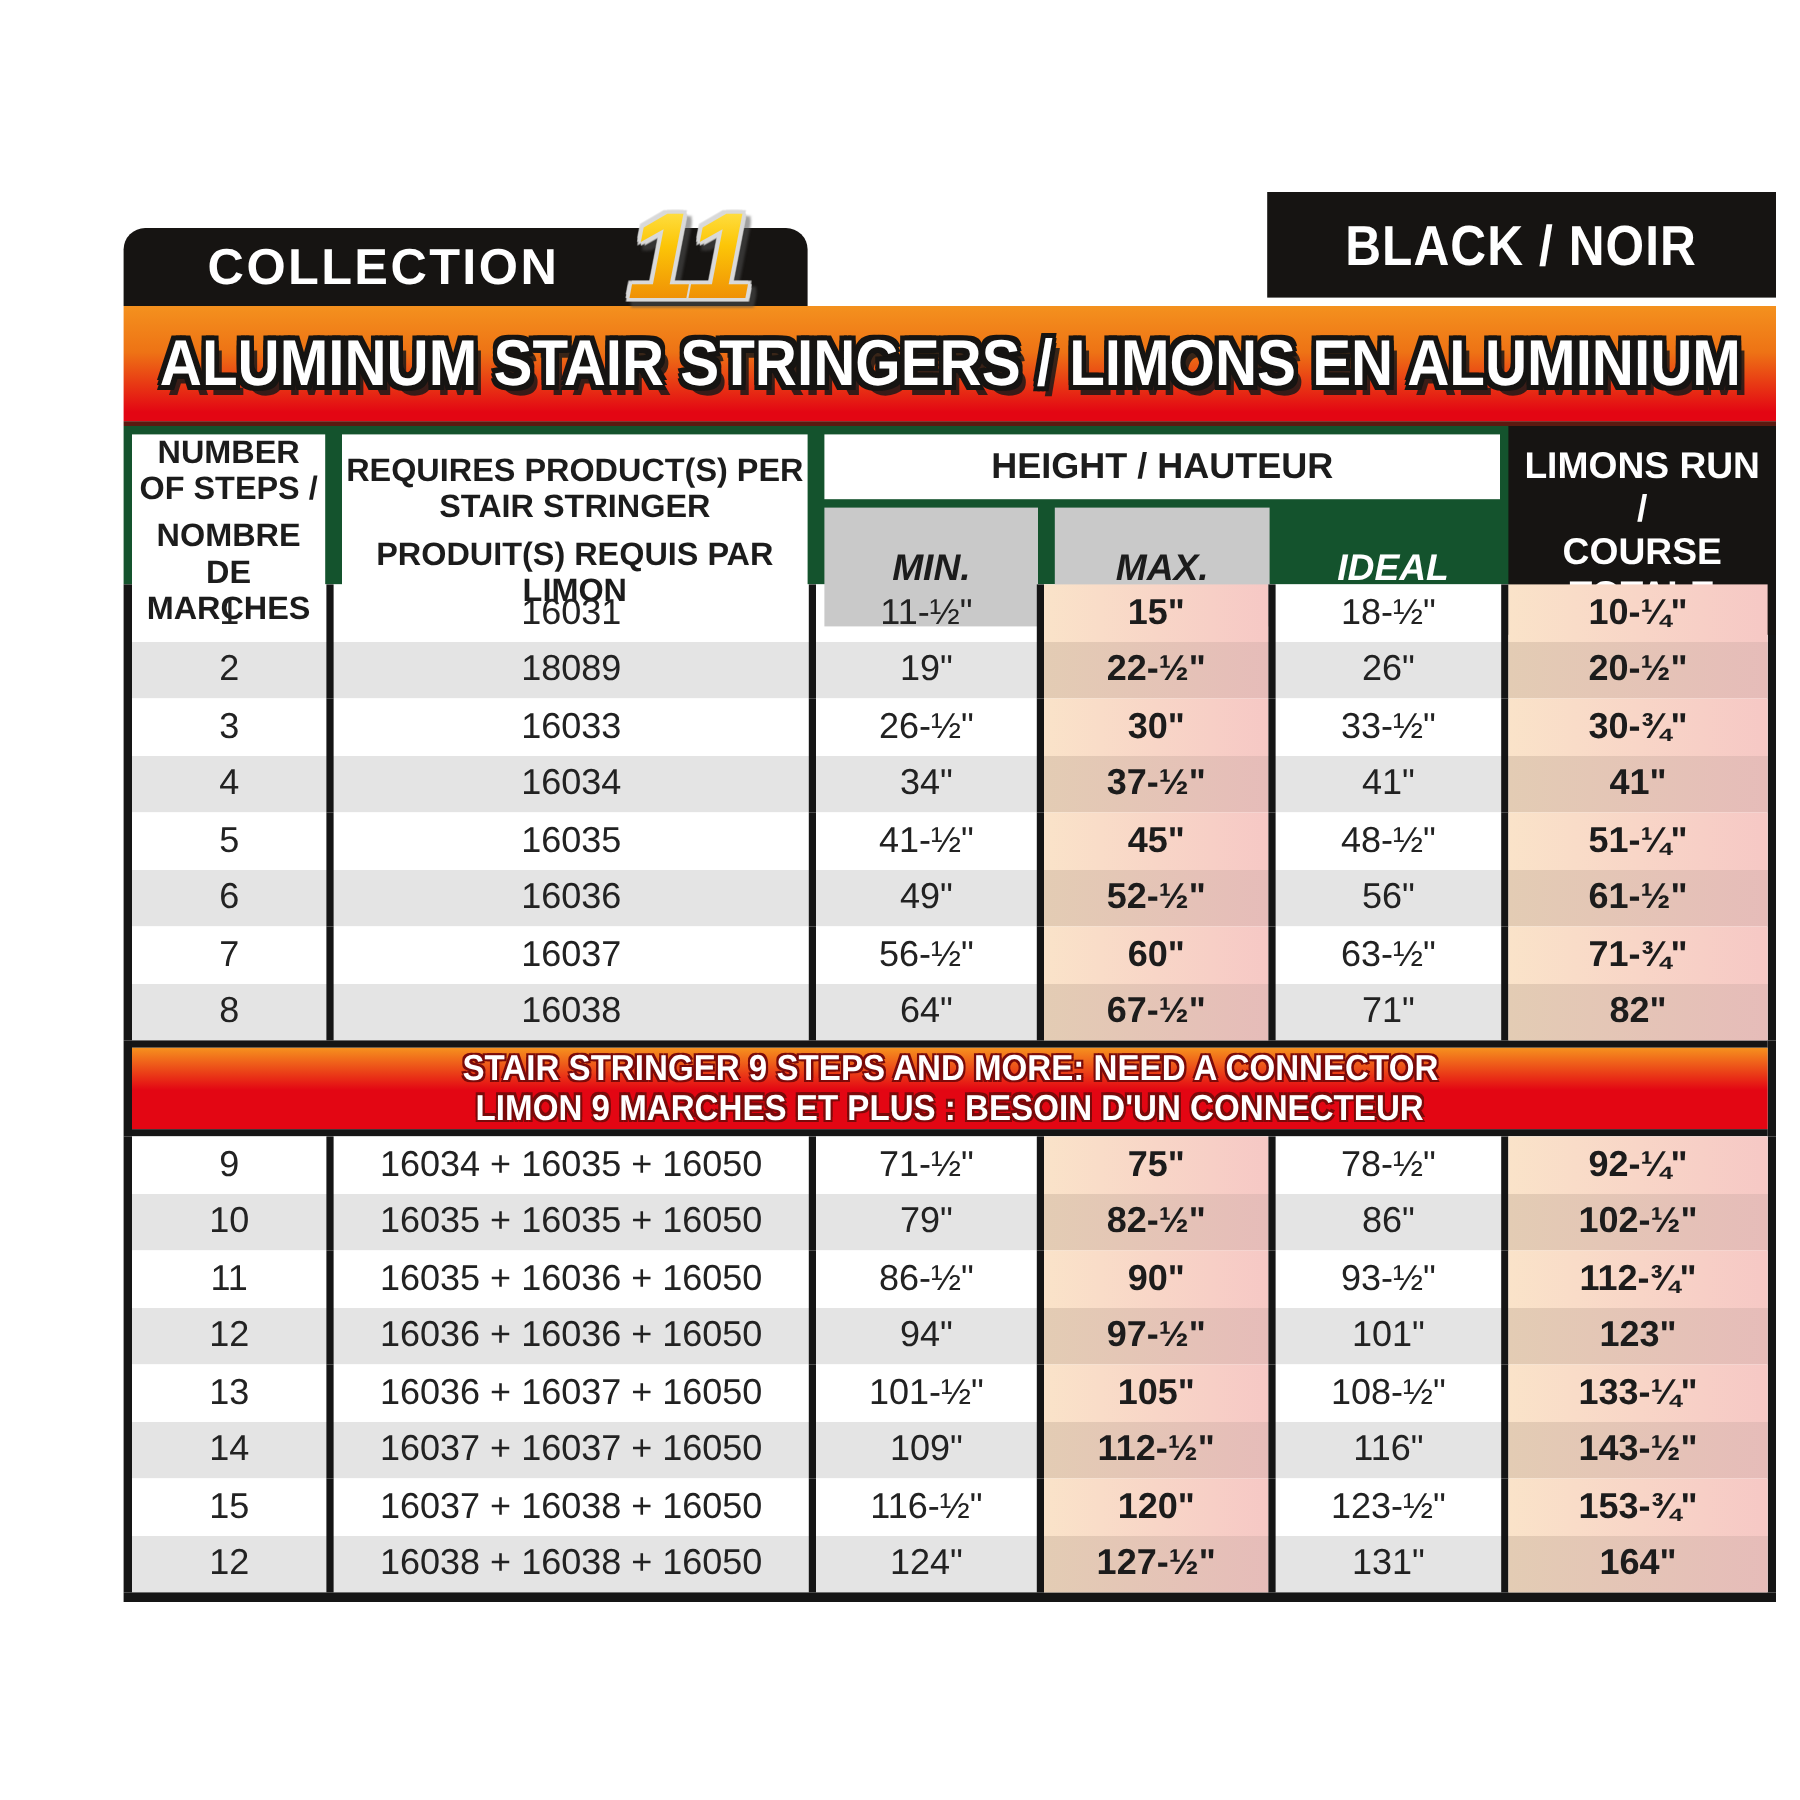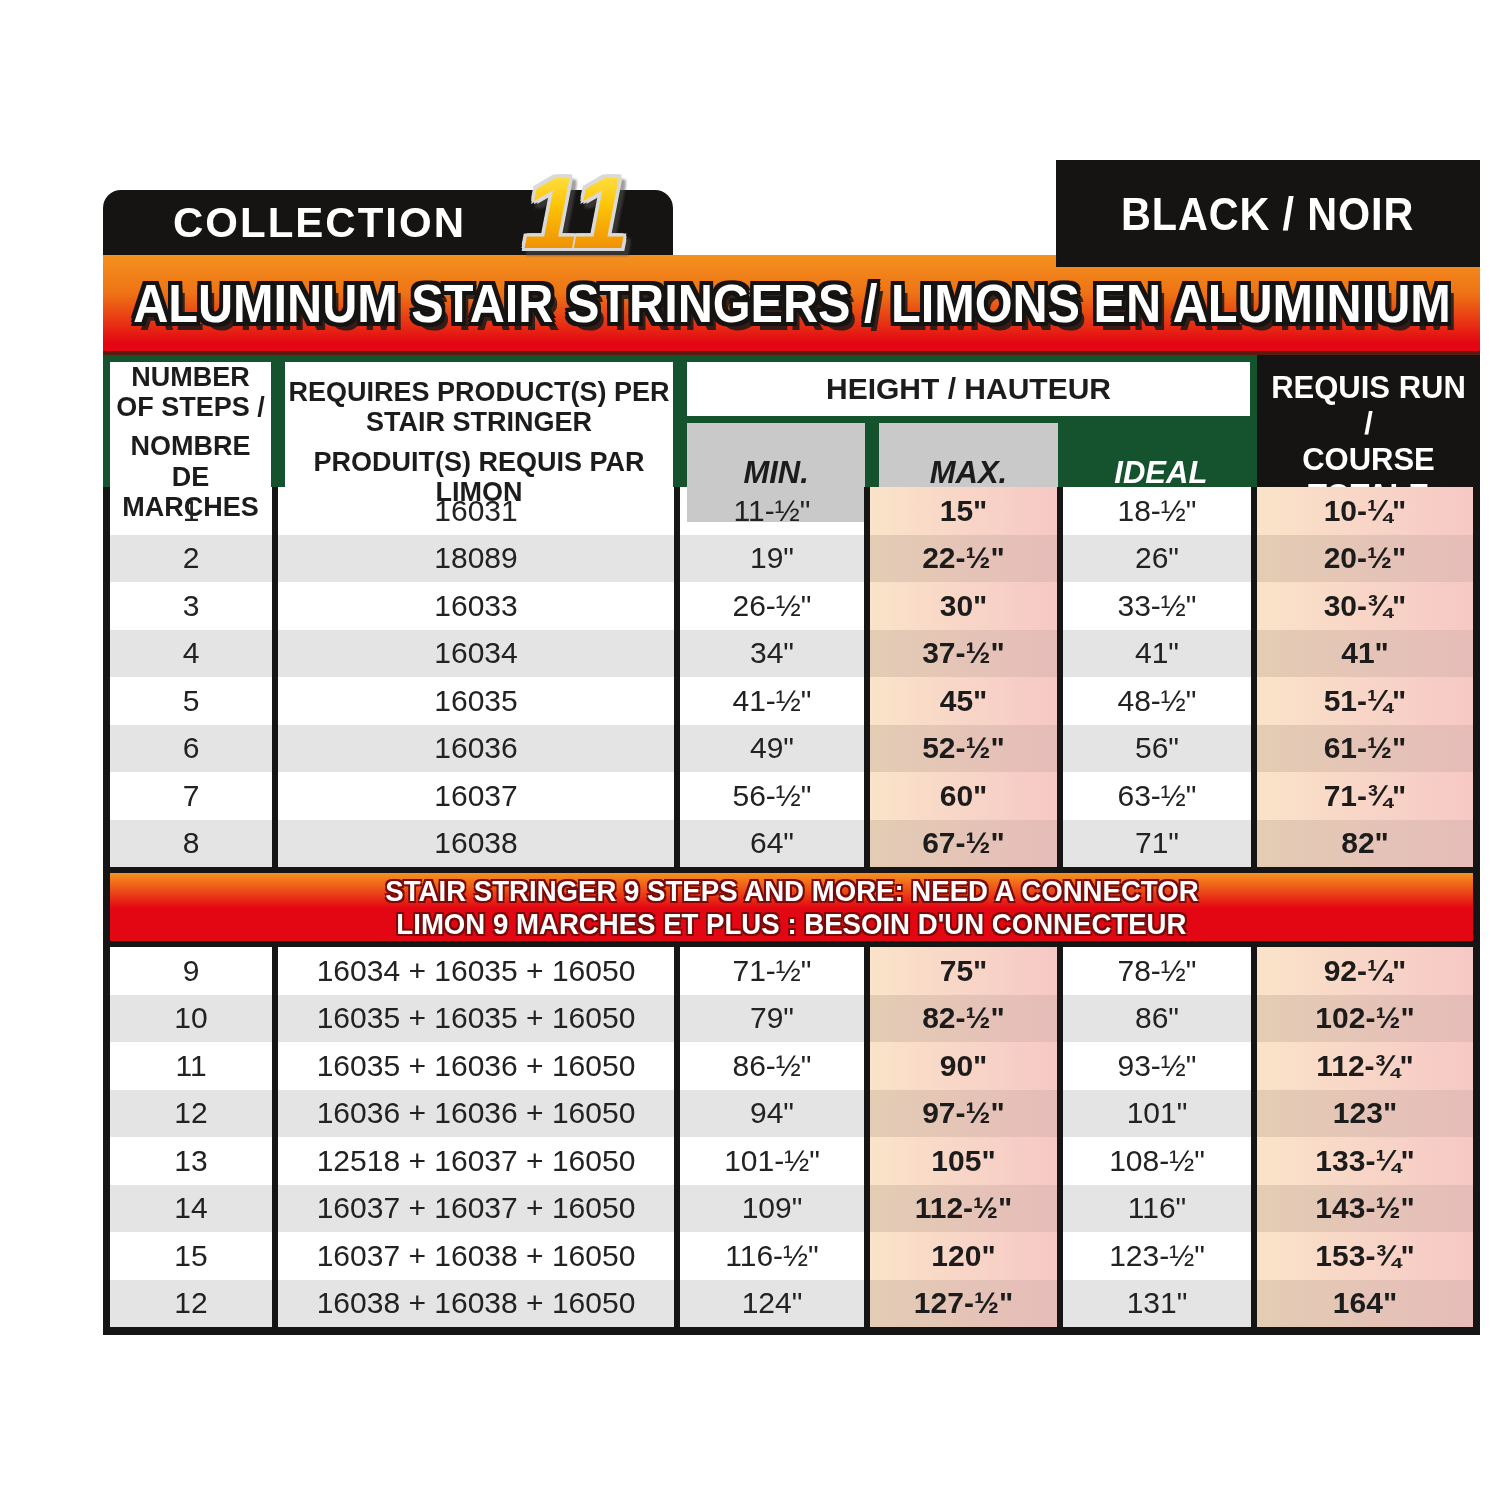--- a/index.html
+++ b/index.html
@@ -40,21 +40,21 @@
     -webkit-background-clip:text;background-clip:text;color:transparent;
     text-shadow:none;
     -webkit-text-stroke:0;
     filter:
       drop-shadow(3px 0 0 #d9d9d9) drop-shadow(-3px 0 0 #d9d9d9)
       drop-shadow(0 3px 0 #d9d9d9) drop-shadow(0 -3px 0 #d9d9d9)
       drop-shadow(4px 5px 1px rgba(80,80,80,.55));
   }
   .blacknoir-box{
     position:absolute;right:0;top:0;
-    width:424px;height:107px;
+    width:424px;height:88px;
     background:#161412;
     display:flex;align-items:center;justify-content:center;
   }
   .blacknoir-label{
     color:#ffffff;font-weight:bold;font-size:47px;letter-spacing:1px;
     transform:scaleX(0.88);
   }
 
   .title-banner{
     height:96px;
@@ -196,21 +196,21 @@
       </div>
       <div class="height-group">
         <div class="height-title">HEIGHT / HAUTEUR</div>
         <div class="height-sub">
           <div class="sub-cell">MIN.</div>
           <div class="sub-cell">MAX.</div>
           <div class="sub-cell ideal">IDEAL</div>
         </div>
       </div>
       <div class="th-total">
-        <div>REQUIS RUN /</div>
+        <div>LIMONS RUN /</div>
         <div style="max-width:150px;">COURSE TOTALE</div>
       </div>
     </div>
 
     <div class="tbody" id="group1">
         <div class="row">
           <div class="cell">1</div>
           <div class="cell">16031</div>
           <div class="cell">11-½"</div>
           <div class="cell pink">15"</div>
@@ -310,21 +310,21 @@
         <div class="row alt">
           <div class="cell">12</div>
           <div class="cell">16036 + 16036 + 16050</div>
           <div class="cell">94"</div>
           <div class="cell pink">97-½"</div>
           <div class="cell">101"</div>
           <div class="cell pink">123"</div>
         </div>
         <div class="row">
           <div class="cell">13</div>
-          <div class="cell">12518 + 16037 + 16050</div>
+          <div class="cell">16036 + 16037 + 16050</div>
           <div class="cell">101-½"</div>
           <div class="cell pink">105"</div>
           <div class="cell">108-½"</div>
           <div class="cell pink">133-¼"</div>
         </div>
         <div class="row alt">
           <div class="cell">14</div>
           <div class="cell">16037 + 16037 + 16050</div>
           <div class="cell">109"</div>
           <div class="cell pink">112-½"</div>

